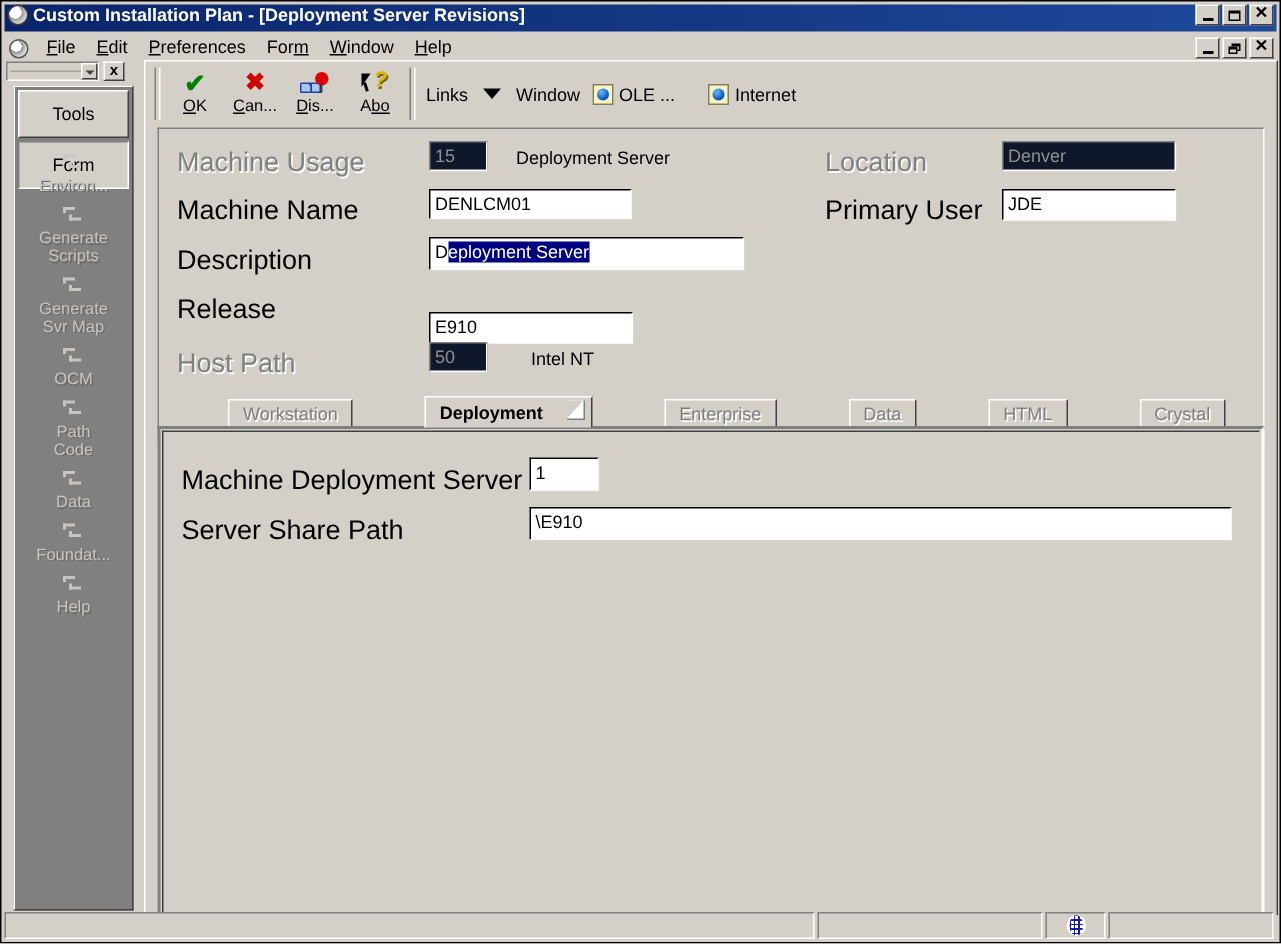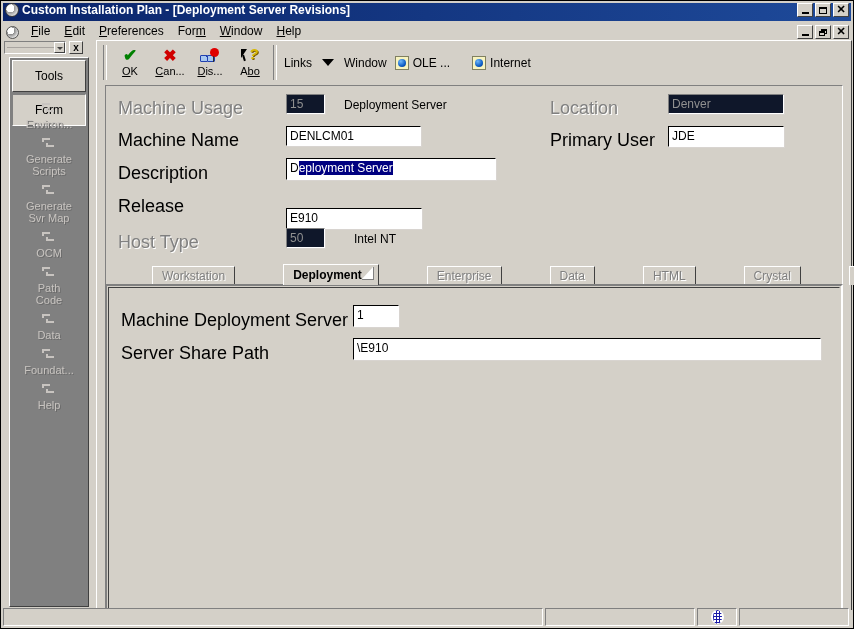--- a/index.html
+++ b/index.html
@@ -388,21 +388,21 @@
   }
   .tab.active {
     height: 21px;
     margin-top: -2px;
     font-weight: bold;
     color: #000000;
     text-shadow: none;
     border-top: 1px solid #ffffff;
     border-left: 1px solid #ffffff;
     border-right: 1px solid #404040;
-    padding-right: 16px;
+    padding-right: 32px;
     position: relative;
     z-index: 3;
   }
   .tab.active .corner-fold {
     position: absolute; right: 4px; top: 2px;
     width: 11px; height: 12px;
     background: #ffffff;
     border-right: 1px solid #808080;
     border-bottom: 1px solid #808080;
   }
@@ -637,21 +637,21 @@
 
       <div class="fld-label" style="left:444px; top:44px;">Primary User</div>
       <div class="tfield" style="left:562px; top:40px; width:116px; height:21px;">JDE</div>
 
       <div class="fld-label" style="left:12px; top:77px;">Description</div>
       <div class="tfield" style="left:180px; top:72px; width:210px; height:22px;"><span>D</span><span class="sel">eployment Server</span></div>
 
       <div class="fld-label" style="left:12px; top:110px;">Release</div>
       <div class="tfield" style="left:180px; top:122px; width:136px; height:21px;">E910</div>
 
-      <div class="fld-label disabled" style="left:12px; top:146px;">Host Type</div>
+      <div class="fld-label disabled" style="left:12px; top:146px;">Host Path</div>
       <div class="tfield disabled" style="left:180px; top:142px; width:39px; height:20px;">50</div>
       <div class="static-text" style="left:248px; top:146px;">Intel NT</div>
     </div>
 
     <div id="tabstrip">
       <div class="tab">Workstation</div>
       <div class="tab active">
         <span>Deployment</span>
         <span class="corner-fold"></span>
       </div>

